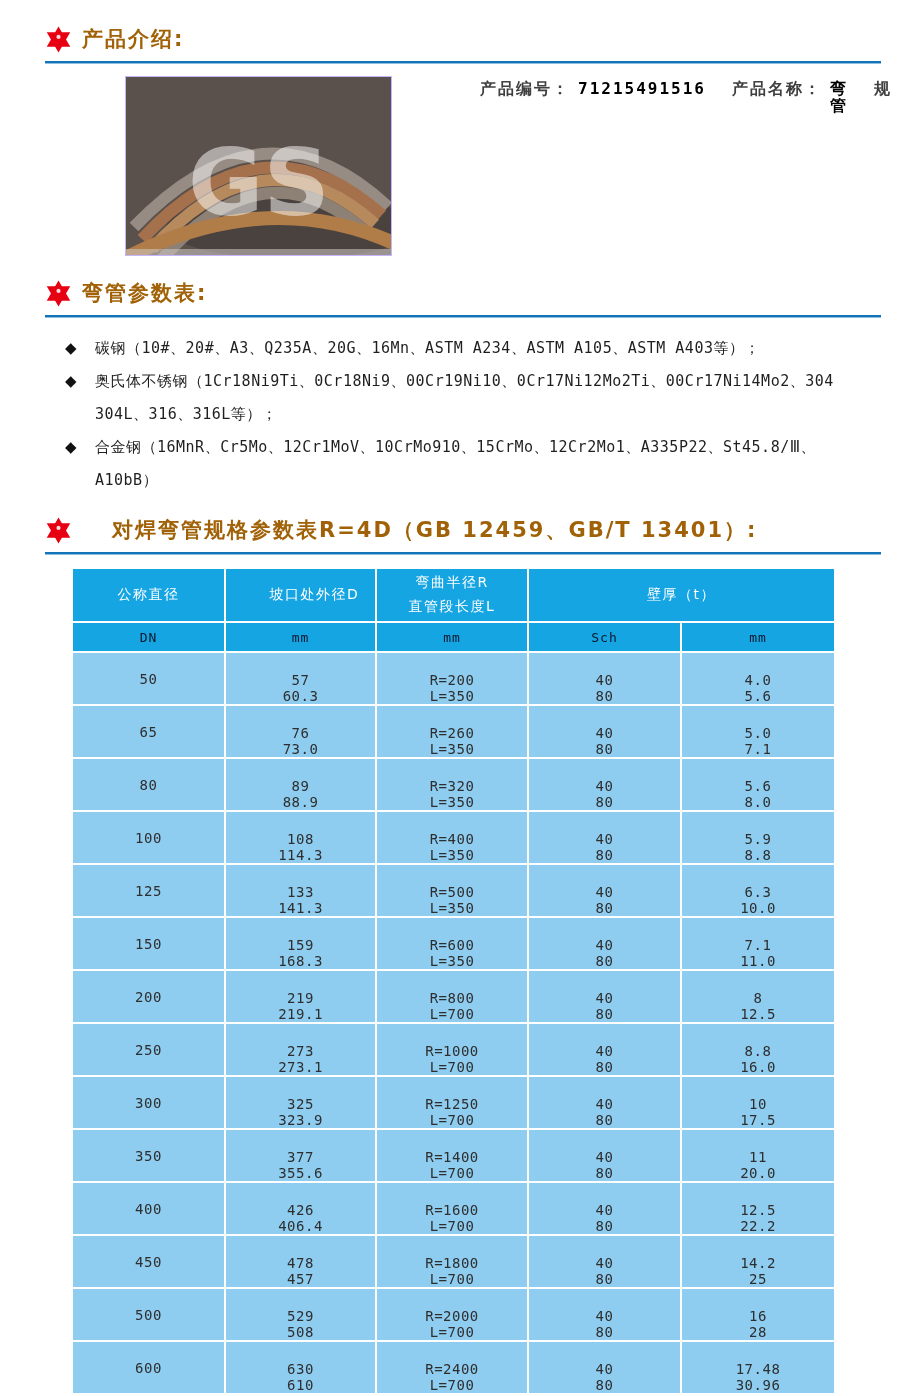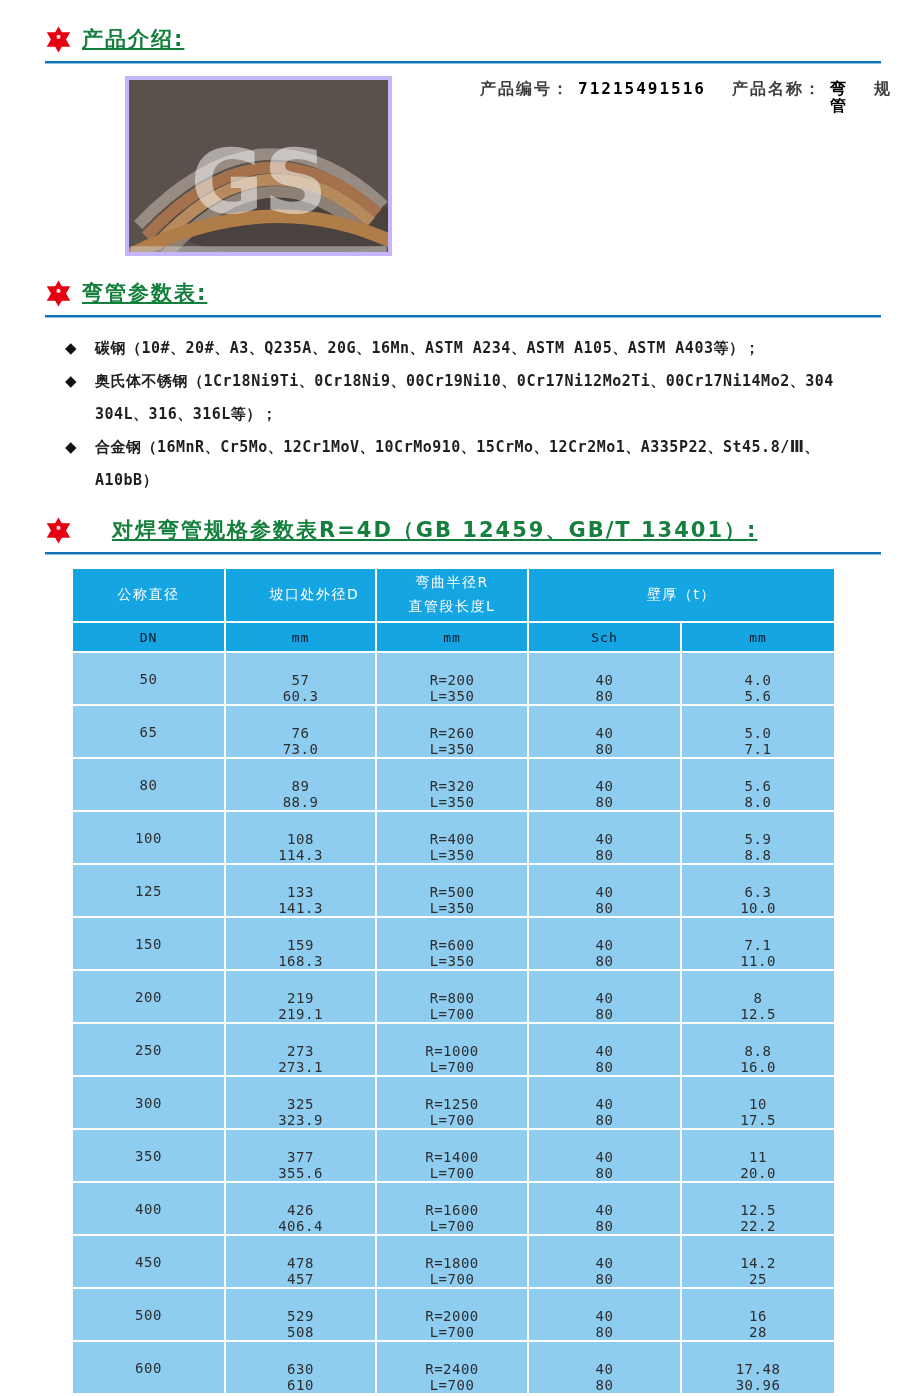--- a/index.html
+++ b/index.html
@@ -7,51 +7,49 @@
     width:909px;height:1396px;overflow:hidden;background:#ffffff;
     font-family:"DejaVu Sans","Liberation Sans",sans-serif;
     position:relative;
   }
   .wrap{padding:24px 29px 0 45px;}
 
   
   .sec-head{display:flex;align-items:center;gap:10px;height:30px;}
   .sec-head .star{width:27px;height:27px;flex:0 0 auto;}
   .sec-title{
-    color:#15803d;font-size:21px;font-weight:bold;letter-spacing:2px;
+    color:#a16207;font-size:21px;font-weight:bold;letter-spacing:2px;
     white-space:nowrap;
-    text-decoration:underline;
   }
   .rule{margin-top:7px;height:3px;width:836px;
     background:linear-gradient(to bottom,#1273b9 0 66%,#8fc0e2 66% 100%);}
 
   
   .product-row{display:flex;margin-top:12px;height:180px;}
   .photo{
     margin-left:80px;width:267px;height:180px;flex:0 0 auto;
-    border:4px solid #c4b5fd;box-sizing:border-box;background:#5b514c;
+    border:1px solid #c4b5fd;box-sizing:border-box;background:#5b514c;
     position:relative;overflow:hidden;
   }
   .photo svg{display:block;width:100%;height:100%;}
   .info{margin-left:88px;padding-top:4px;display:flex;gap:26px;}
   .field{display:flex;align-items:baseline;font-size:16px;line-height:17px;}
   .field .lbl{color:#3f3f3f;font-weight:600;letter-spacing:2px;white-space:pre;}
   .field .val{
     color:#000000;font-weight:600;letter-spacing:2px;margin-left:8px;
     font-family:"DejaVu Sans Mono","DejaVu Sans",monospace;
   }
 
   
   .materials{margin-top:14px;margin-left:20px;width:790px;}
   .mat-item{display:flex;font-size:15px;line-height:33px;color:#1f1f1f;}
   .mat-item .marker{flex:0 0 30px;color:#111;font-size:15px;}
   .mat-item .mat-text{
     flex:1;letter-spacing:0.5px;
     font-family:"DejaVu Sans Mono","DejaVu Sans",monospace;
-    font-weight:bold;
   }
 
   .mt-s2{margin-top:22px;}
   .mt-s3{margin-top:18px;gap:40px;}
 
   
   .spec-table{
     margin-top:14px;margin-left:28px;
     display:grid;
     grid-template-columns:151px 149px 150px 151px 152px;

